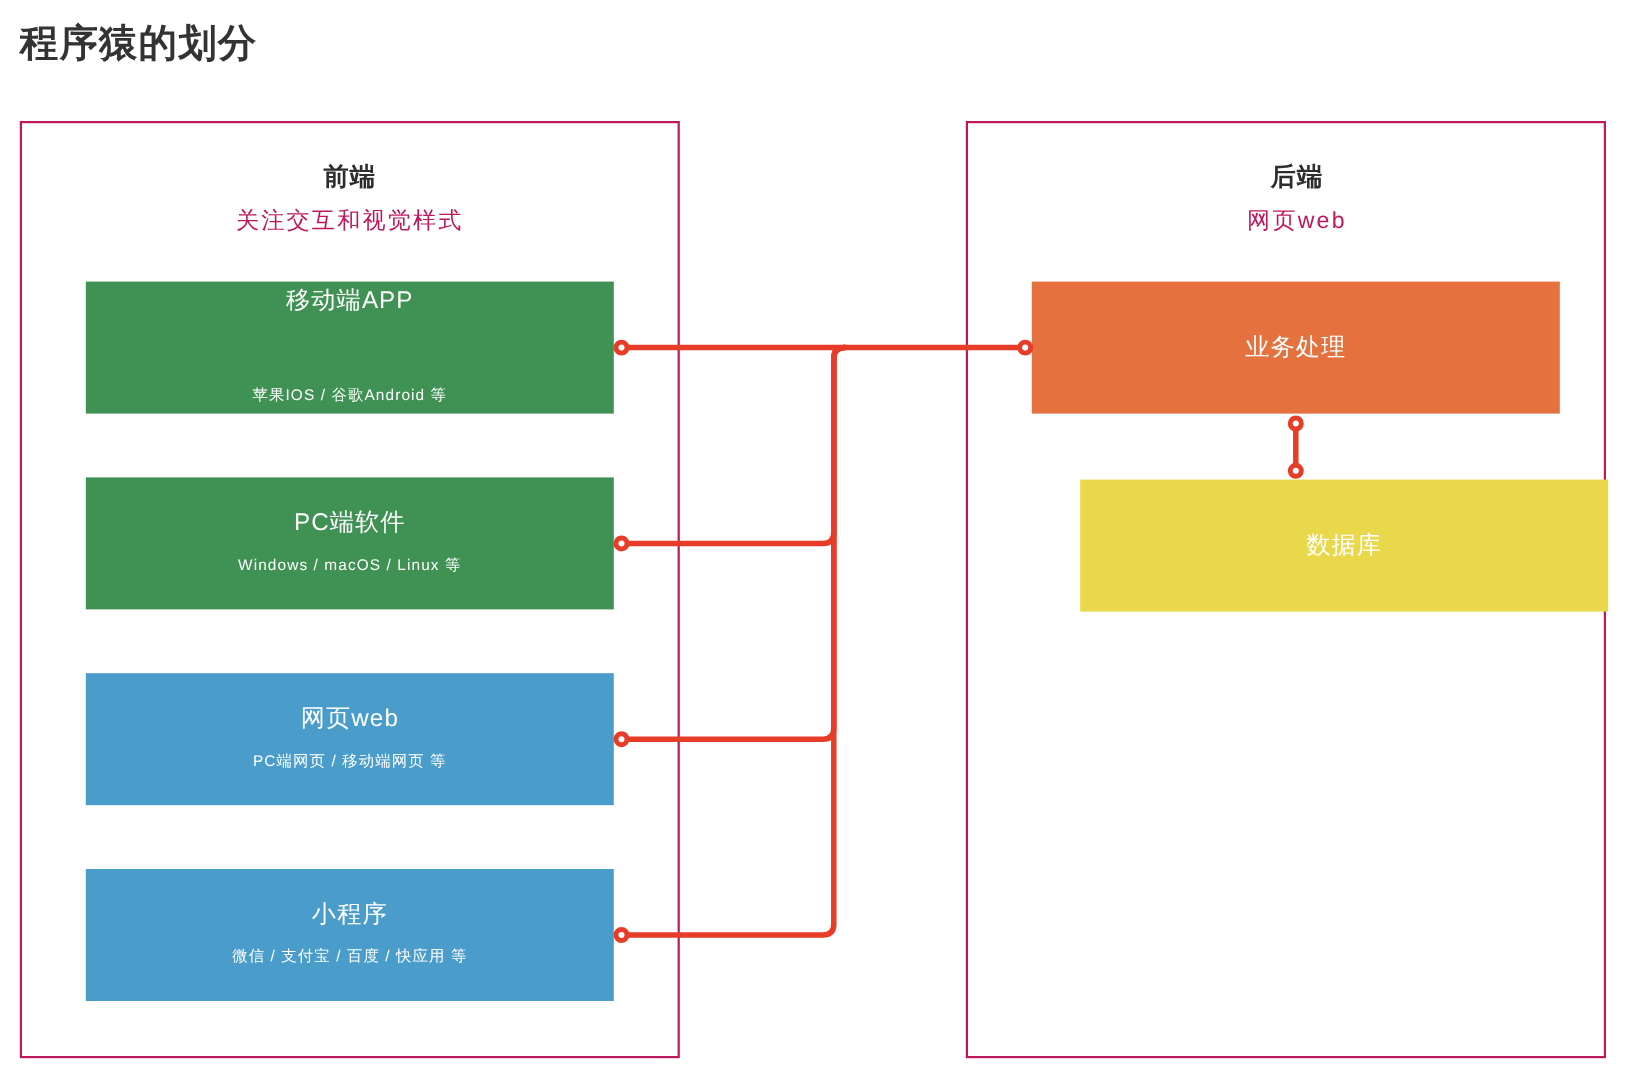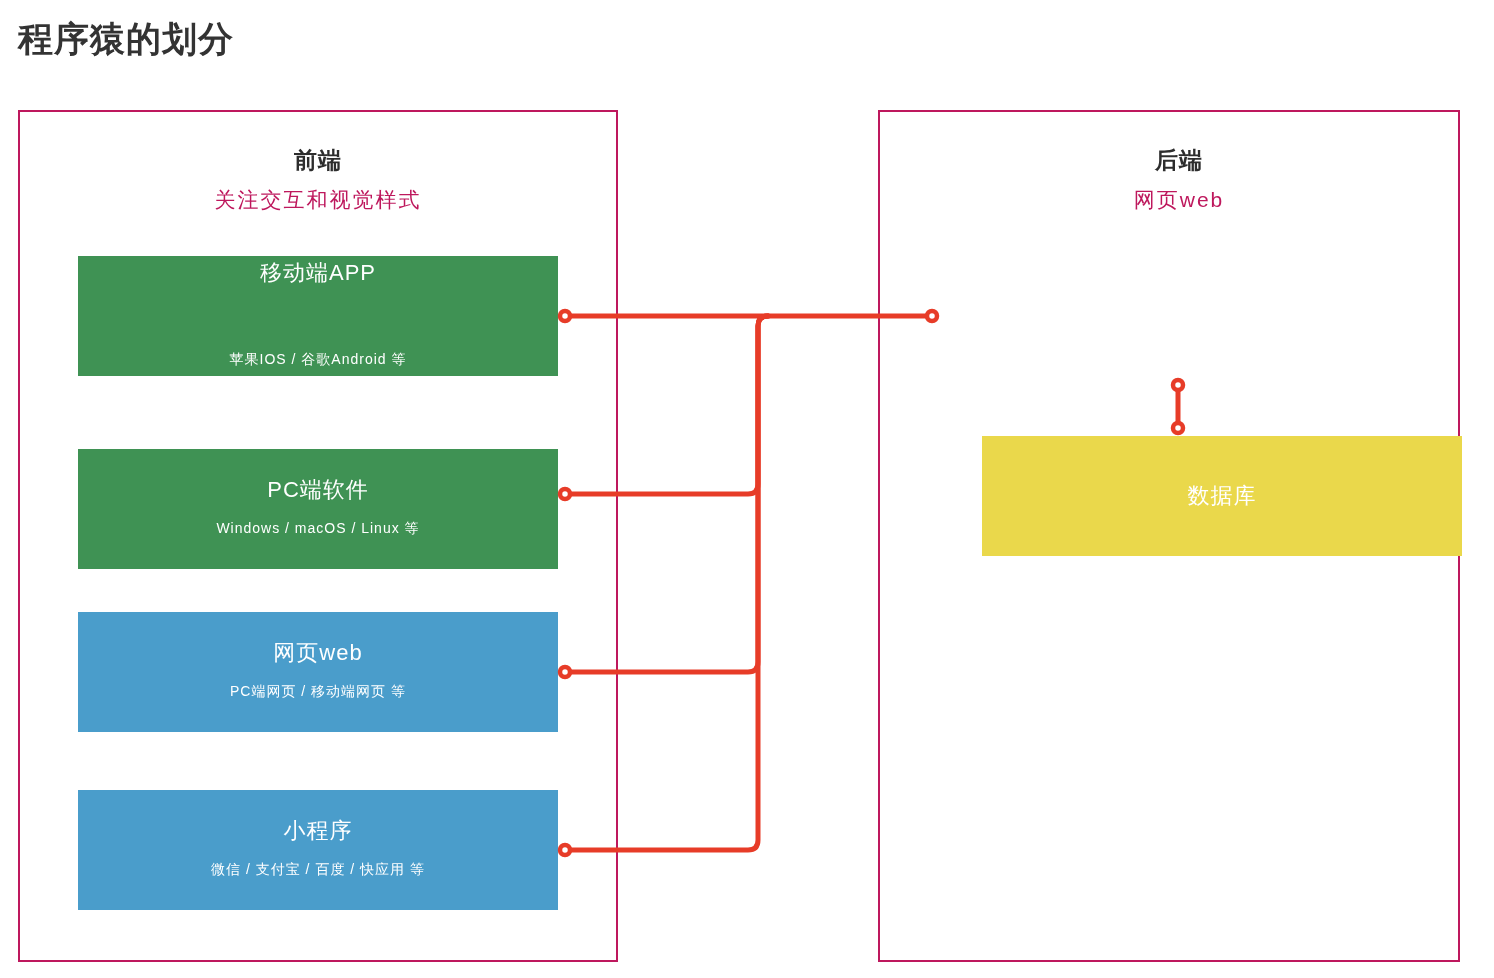--- a/index.html
+++ b/index.html
@@ -55,21 +55,21 @@
     display: flex;
     flex-direction: column;
     align-items: center;
     justify-content: center;
     color: #ffffff;
     text-align: center;
   }
   .node-title { font-size: 22px; line-height: 38px; letter-spacing: 1px; }
   .node-sub   { font-size: 14px; line-height: 38px; letter-spacing: 1px; }
   .pl-1 { top: 144px; }
-  .pl-2 { top: 337px; text-align: right; }
+  .pl-2 { top: 322px; text-align: right; }
   .pl-3 { top: 500px; }
   .pl-4 { top: 678px; }
   .pr-1 { top: 144px; }
   .pr-2 { top: 324px; margin-left: 44px; }
   .wires {
     position: absolute;
     left: 0; top: 0;
     width: 1494px;
     height: 978px;
     pointer-events: none;
@@ -105,20 +105,23 @@
     <div class="node pl-3" style="background: rgb(74, 157, 203);">
       <div class="node-title">网页web</div>
       <div class="node-sub">PC端网页 / 移动端网页 等</div>
     </div>
   </section>
 
   <section class="panel panel-right">
     <div class="panel-header">后端</div>
     <div class="panel-subtitle">网页web</div>
 
+    <div class="node pr-1" style="background: rgb(228, 113, 62);">
+      <div class="node-title">业务处理</div>
+    </div>
 
     <div class="node pr-2" style="background: rgb(234, 216, 75);">
       <div class="node-title">数据库</div>
     </div>
   </section>
 
   <svg class="wires" viewBox="0 0 1494 978">
     <g fill="none" stroke-width="5" stroke-linecap="round" stroke-linejoin="round" stroke="#e73c28">
       <path d="M 565 316 H 932"></path>
       <path d="M 565 494 H 748 Q 758 494 758 484 V 326 Q 758 316 768 316"></path>

